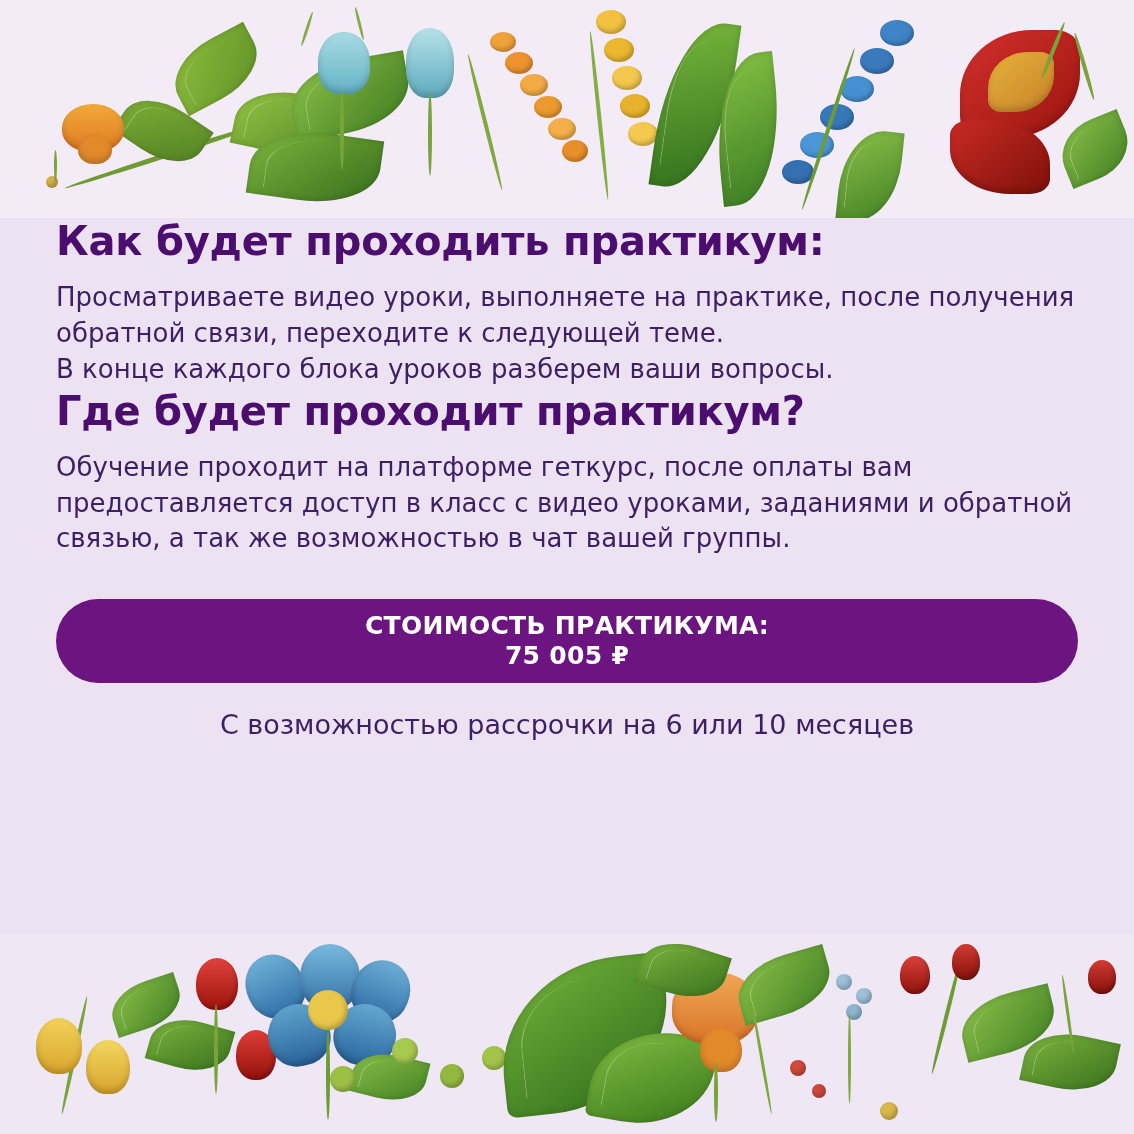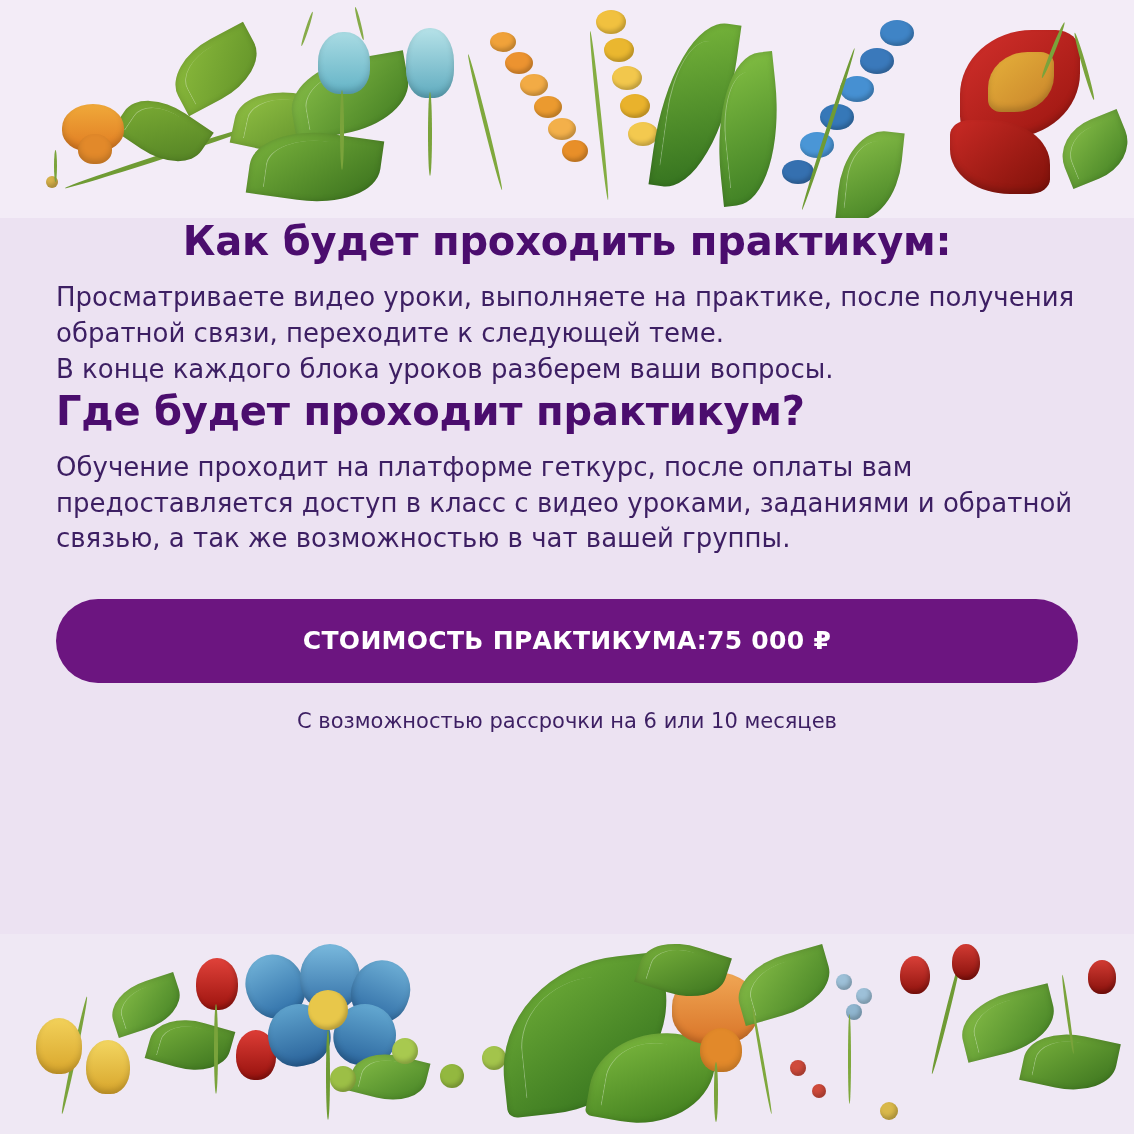--- a/index.html
+++ b/index.html
@@ -89,21 +89,21 @@
   }
 
   h2.heading {
     margin: 0;
     color: #4b0d6e;
     font-size: 40px;
     font-weight: bold;
     letter-spacing: -0.2px;
     line-height: 1.15;
   }
-  .heading-1 { margin-top: 28px; text-align: center; }
+  .heading-1 { margin-top: 28px; }
   .heading-2 { margin-top: 66px; }
 
   p.para {
     margin: 16px 0 0 0;
     color: #3d1f63;
     font-size: 26px;
     line-height: 1.38;
     font-weight: 500;
   }
 
@@ -114,40 +114,40 @@
     align-items: stretch;
   }
   .pill {
     background: #6c1580;
     color: #ffffff;
     border: none;
     border-radius: 46px;
     flex: 1 1 0;
     min-height: 84px;
     display: flex;
-    flex-direction: row;
+    flex-direction: column;
     align-items: center;
     justify-content: center;
     text-align: center;
     font-family: "DejaVu Sans", "Liberation Sans", sans-serif;
     font-size: 25px;
     font-weight: bold;
     letter-spacing: .3px;
     line-height: 1.2;
     padding: 10px 18px;
     box-sizing: border-box;
     cursor: pointer;
   }
   .pill .l2 { display: block; }
 
   .note {
     margin-top: 26px;
     text-align: center;
     color: #3d1f63;
-    font-size: 21px;
+    font-size: 27px;
     font-weight: 500;
   }
 </style>
 </head>
 <body>
 
 <div class="page">
 
   <div class="band band-top">
 
@@ -213,21 +213,21 @@
 
     <p class="para">Просматриваете видео уроки, выполняете на практике, после получения обратной связи, переходите к следующей теме.<br>В конце каждого блока уроков разберем ваши вопросы.</p>
 
     <h2 class="heading heading-2">Где будет проходит практикум?</h2>
 
     <p class="para">Обучение проходит на платформе геткурс, после оплаты вам предоставляется доступ в класс с видео уроками, заданиями и обратной связью, а так же возможностью в чат вашей группы.</p>
 
     <div class="pill-row">
       <div class="pill">
         <span class="l1">СТОИМОСТЬ ПРАКТИКУМА:</span>
-        <span class="l2">75 000 ₽</span>
+        <span class="l2">75 005 ₽</span>
       </div>
     </div>
 
     <div class="note">С возможностью рассрочки на 6 или 10 месяцев</div>
   </div>
 
   <div class="band band-bottom">
 
     <div class="stem" style="left:60px; top:60px; width:4px; height:120px; background:#7aa33b; transform:rotate(12deg);"></div>
     <div class="petal" style="left:36px; top:84px; width:46px; height:56px; background:linear-gradient(180deg,#f2d15a,#d9a62c); border-radius:50% 50% 45% 45%;"></div>

